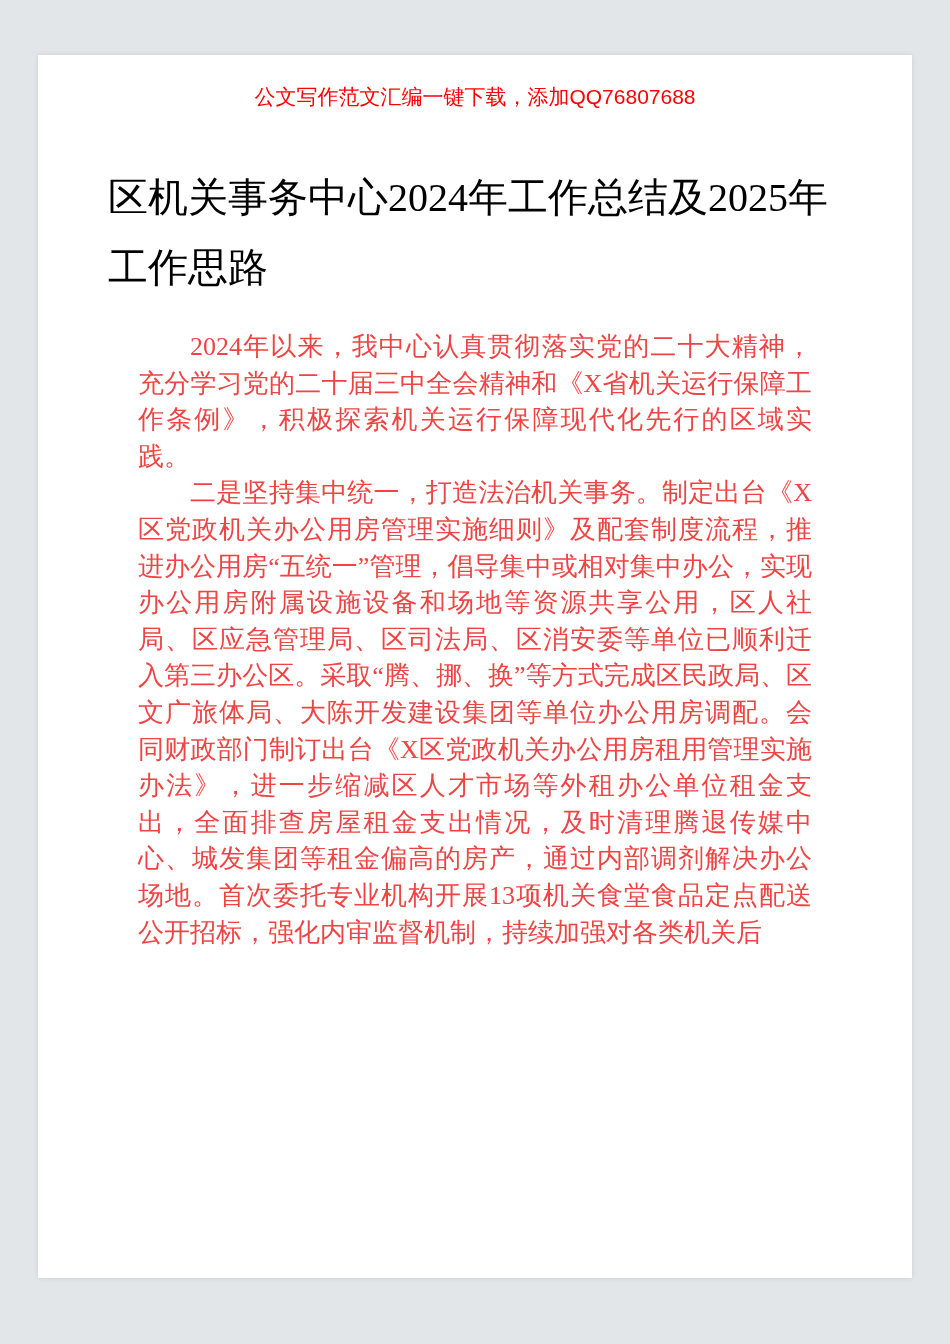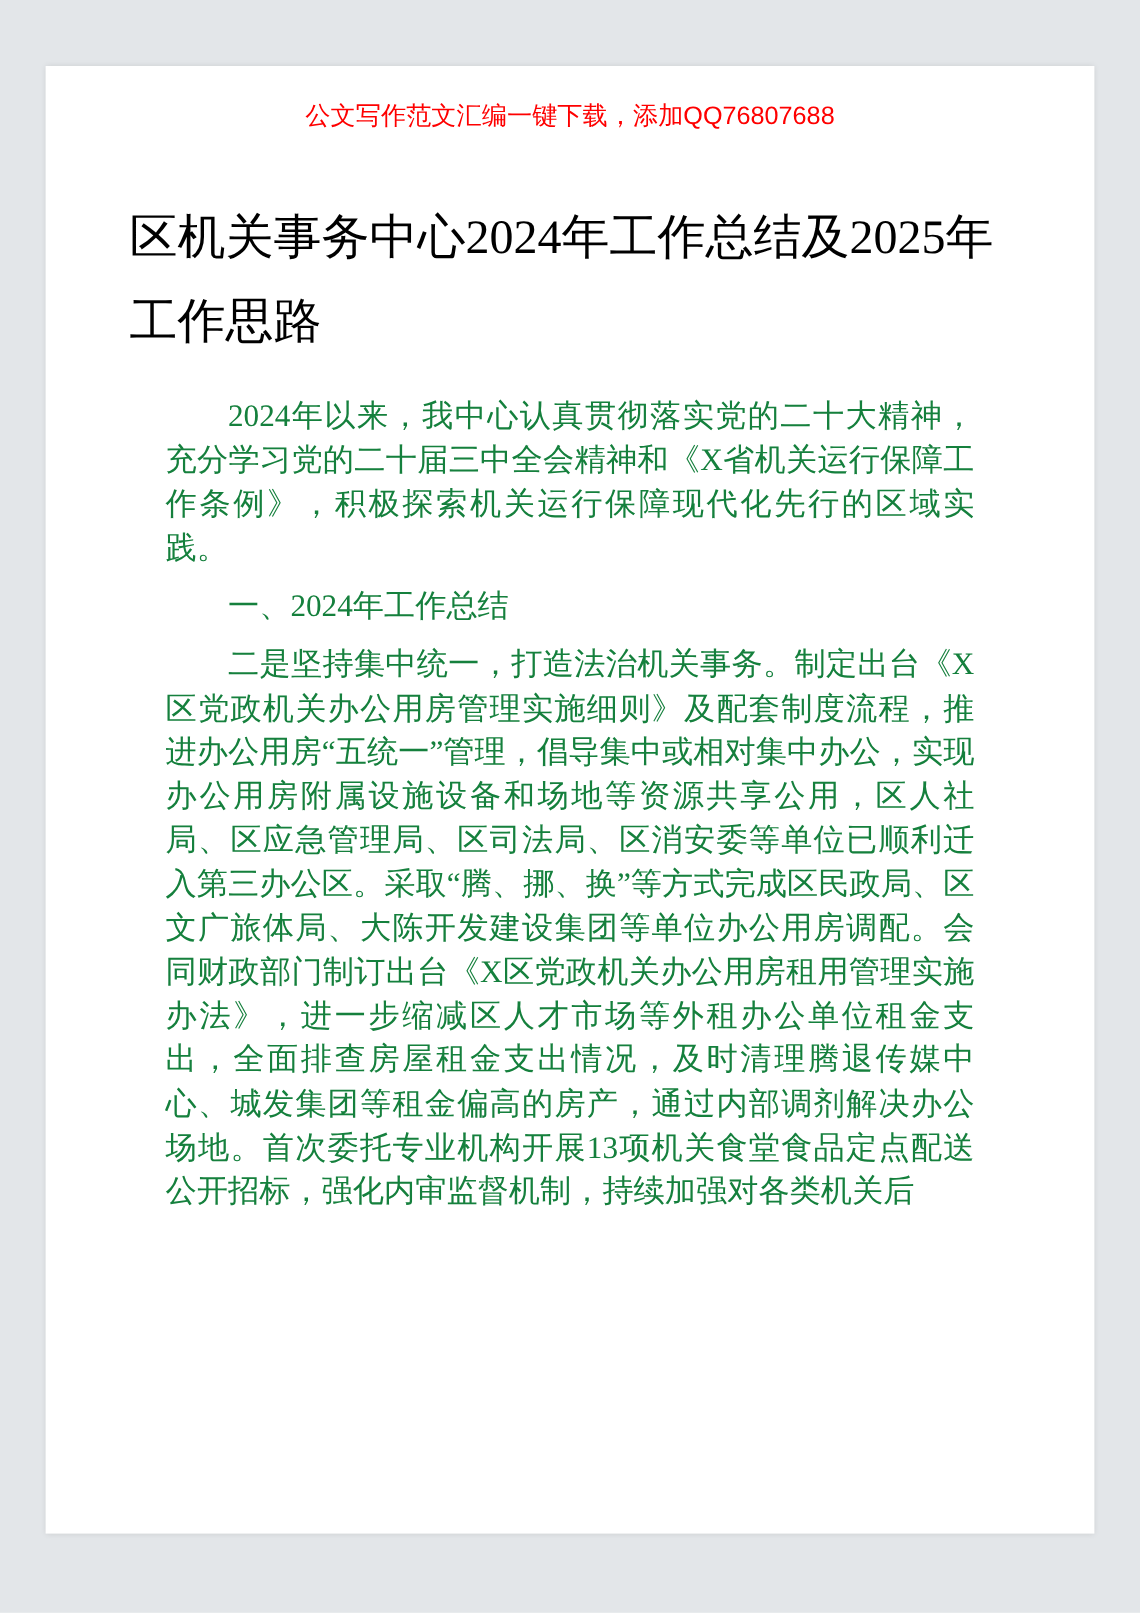--- a/index.html
+++ b/index.html
@@ -37,34 +37,33 @@
     font-size: 40px;
     font-weight: 400;
     line-height: 70px;
     text-align: left;
     color: #000;
   }
   .body-text {
     margin-top: 26px;
   }
   .para {
-    margin: 12px 30px;
+    margin: 0 30px;
     font-size: 26px;
     line-height: 36.6px;
     text-align: justify;
     text-indent: 2em;
-    color: #15803d;
+    color: #ef4444;
   }
 </style>
 </head>
 <body>
 
 <div class="viewer">
   <div class="page">
     <div class="notice">公文写作范文汇编一键下载，添加QQ76807688</div>
     <h1 class="title">区机关事务中心2024年工作总结及2025年工作思路</h1>
     <div class="body-text">
       <p class="para">2024年以来，我中心认真贯彻落实党的二十大精神，充分学习党的二十届三中全会精神和《X省机关运行保障工作条例》，积极探索机关运行保障现代化先行的区域实践。</p>
-      <p class="para">一、2024年工作总结</p>
       <p class="para">二是坚持集中统一，打造法治机关事务。制定出台《X区党政机关办公用房管理实施细则》及配套制度流程，推进办公用房“五统一”管理，倡导集中或相对集中办公，实现办公用房附属设施设备和场地等资源共享公用，区人社局、区应急管理局、区司法局、区消安委等单位已顺利迁入第三办公区。采取“腾、挪、换”等方式完成区民政局、区文广旅体局、大陈开发建设集团等单位办公用房调配。会同财政部门制订出台《X区党政机关办公用房租用管理实施办法》，进一步缩减区人才市场等外租办公单位租金支出，全面排查房屋租金支出情况，及时清理腾退传媒中心、城发集团等租金偏高的房产，通过内部调剂解决办公场地。首次委托专业机构开展13项机关食堂食品定点配送公开招标，强化内审监督机制，持续加强对各类机关后</p>
     </div>
   </div>
 </div>
 
 </body></html>

